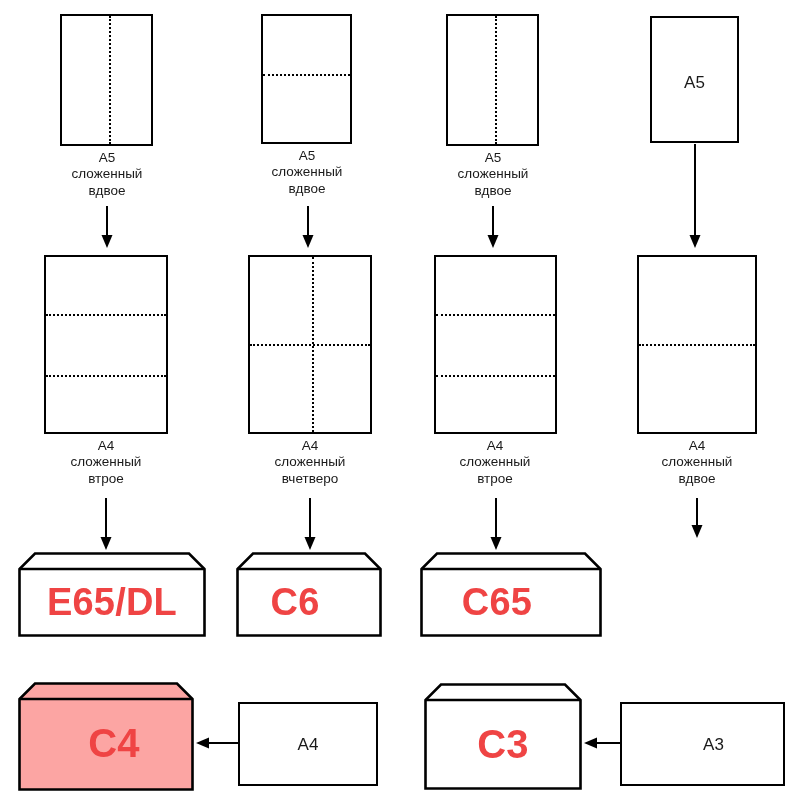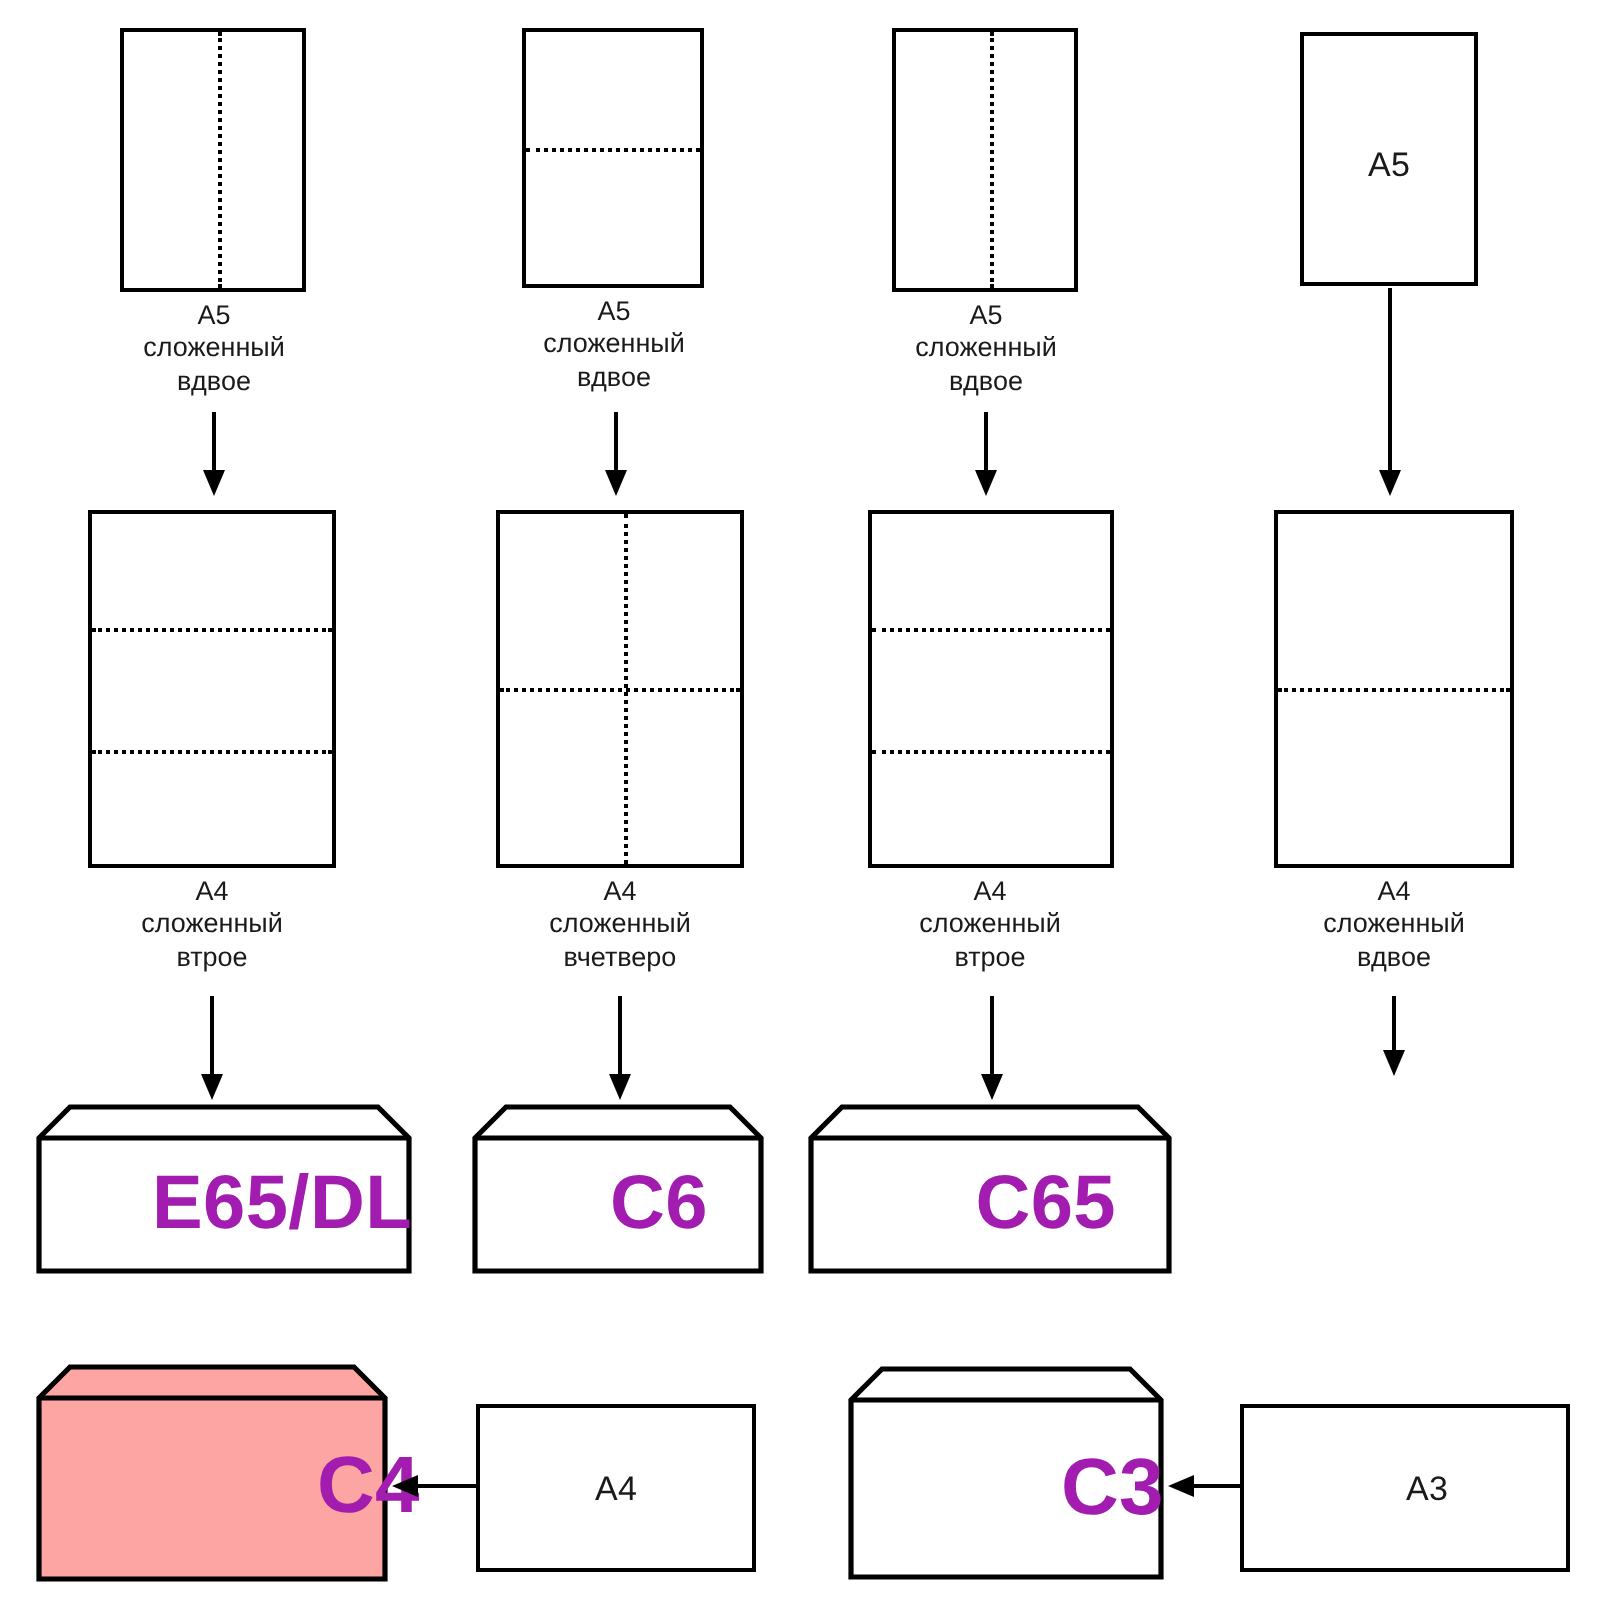--- a/index.html
+++ b/index.html
@@ -61,23 +61,23 @@
   }
   .arrow svg { display: block; }
   .envelope {
     position: absolute;
   }
   .envelope svg { display: block; overflow: visible; }
   .env-label {
     position: absolute;
     left: 0;
     right: 0;
-    text-align: right;
+    text-align: center;
     font-weight: bold;
-    color: #a21caf;
+    color: #ef4444;
     letter-spacing: 0.2px;
   }
 </style>
 </head>
 <body>
 
 <div id="stage">
 
   <div class="paper" style="left:60px; top:14px; width:93px; height:132px;">
     <div class="fold-v" style="left:46.5px;"></div>
@@ -192,21 +192,21 @@
   </div>
 
   <div class="envelope" style="left:236px; top:551px; width:118px; height:86px;">
     <svg width="146" height="86" viewBox="0 0 146 86">
       <path d="M1.5,84.5 L1.5,18 L17,2.5 L129,2.5 L144.5,18 L144.5,84.5 Z" fill="#ffffff" stroke="#000" stroke-width="2.6" stroke-linejoin="miter"></path>
       <line x1="1.5" y1="18" x2="144.5" y2="18" stroke="#000" stroke-width="2.6"></line>
     </svg>
     <div class="env-label" style="top:30px; font-size:38px;">C6</div>
   </div>
 
-  <div class="envelope" style="left:404px; top:551px; width:154px; height:86px;">
+  <div class="envelope" style="left:420px; top:551px; width:154px; height:86px;">
     <svg width="182" height="86" viewBox="0 0 182 86">
       <path d="M1.5,84.5 L1.5,18 L17,2.5 L165,2.5 L180.5,18 L180.5,84.5 Z" fill="#ffffff" stroke="#000" stroke-width="2.6" stroke-linejoin="miter"></path>
       <line x1="1.5" y1="18" x2="180.5" y2="18" stroke="#000" stroke-width="2.6"></line>
     </svg>
     <div class="env-label" style="top:30px; font-size:38px;">C65</div>
   </div>
 
 
   <div class="envelope" style="left:18px; top:681px; width:192px; height:110px;">
     <svg width="176" height="110" viewBox="0 0 176 110">

